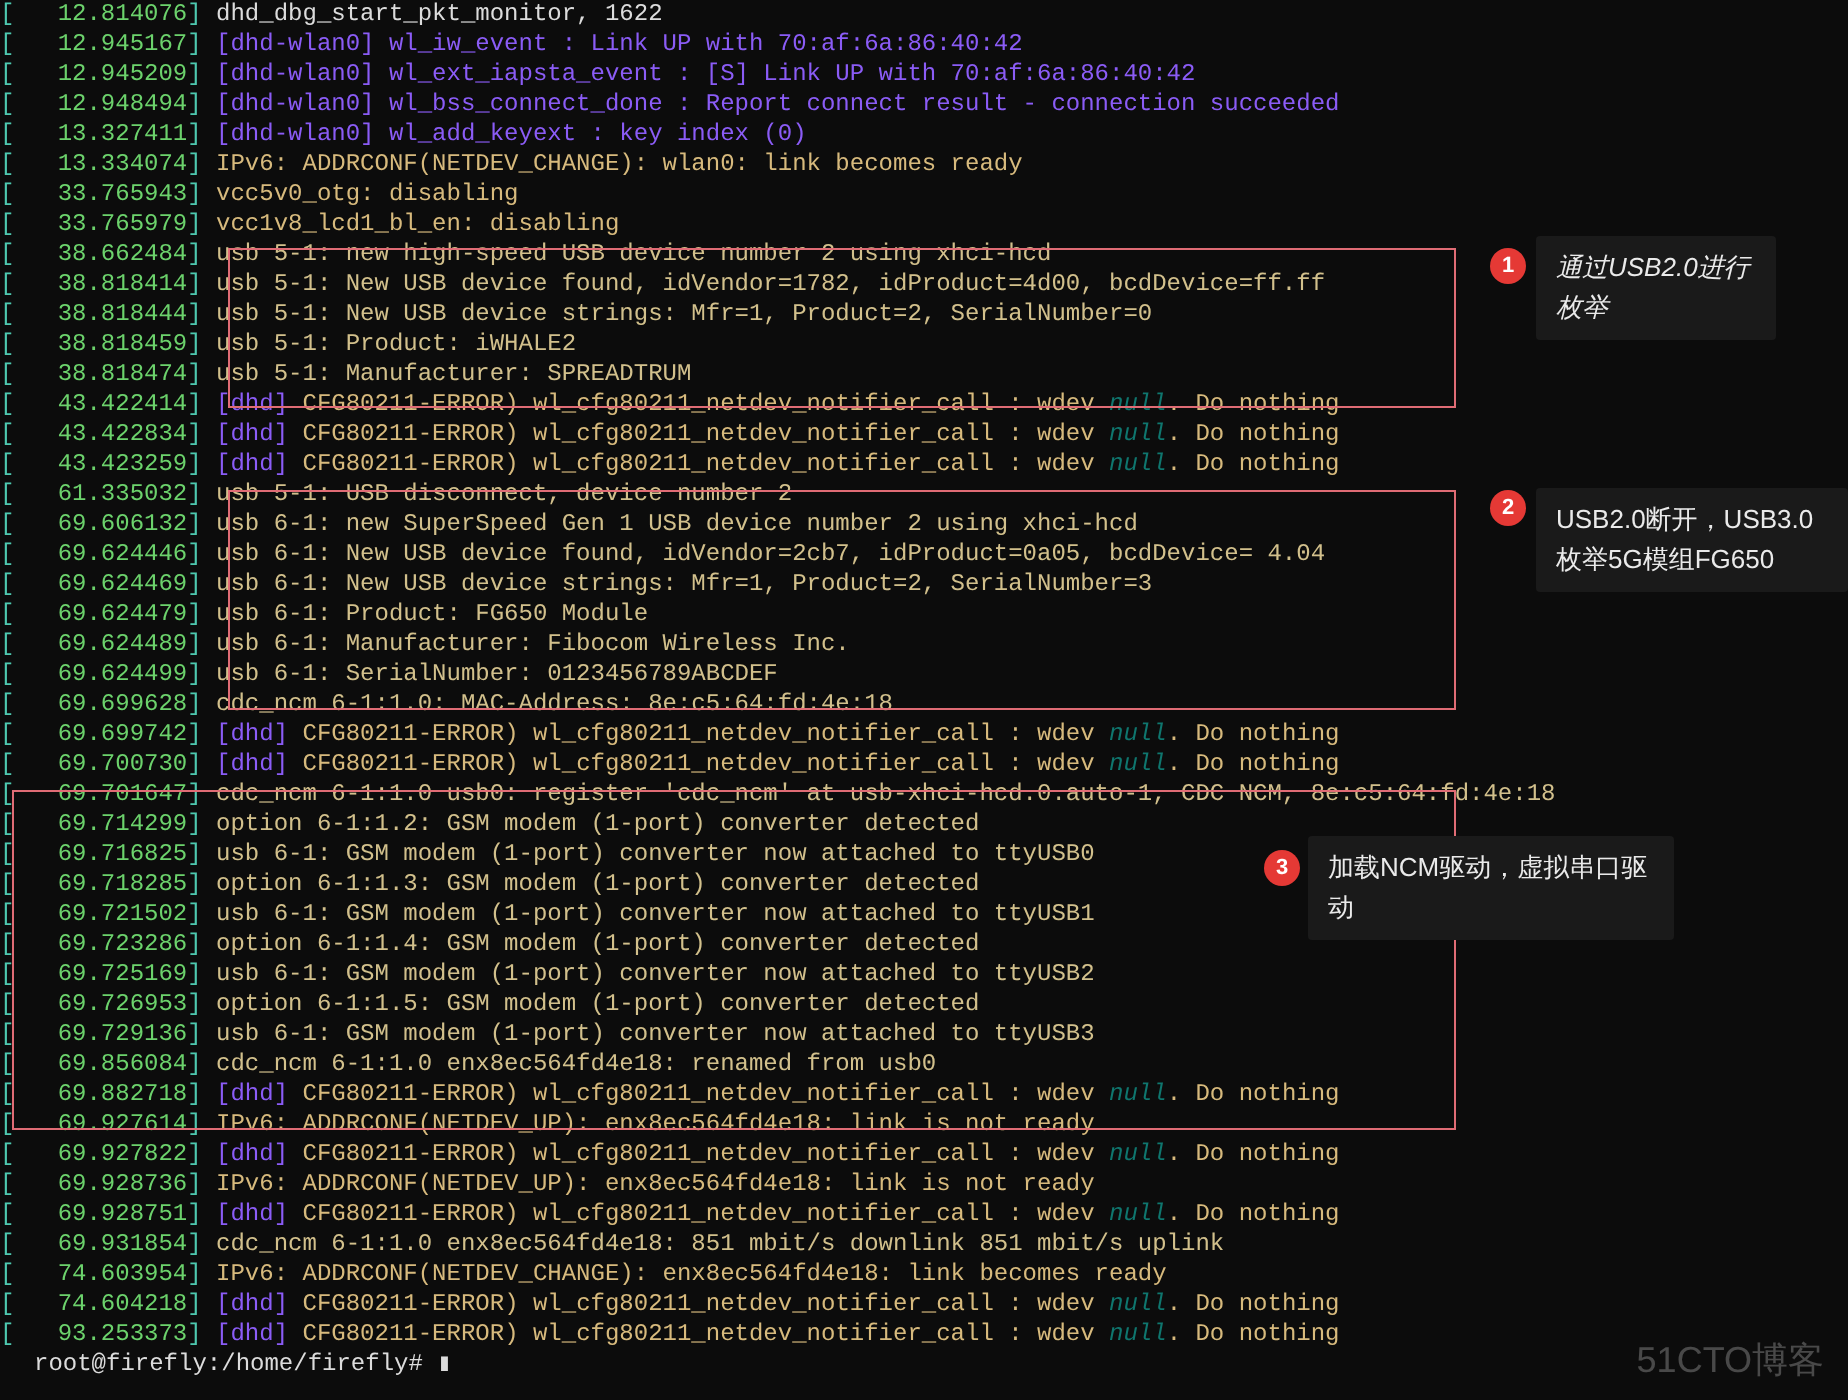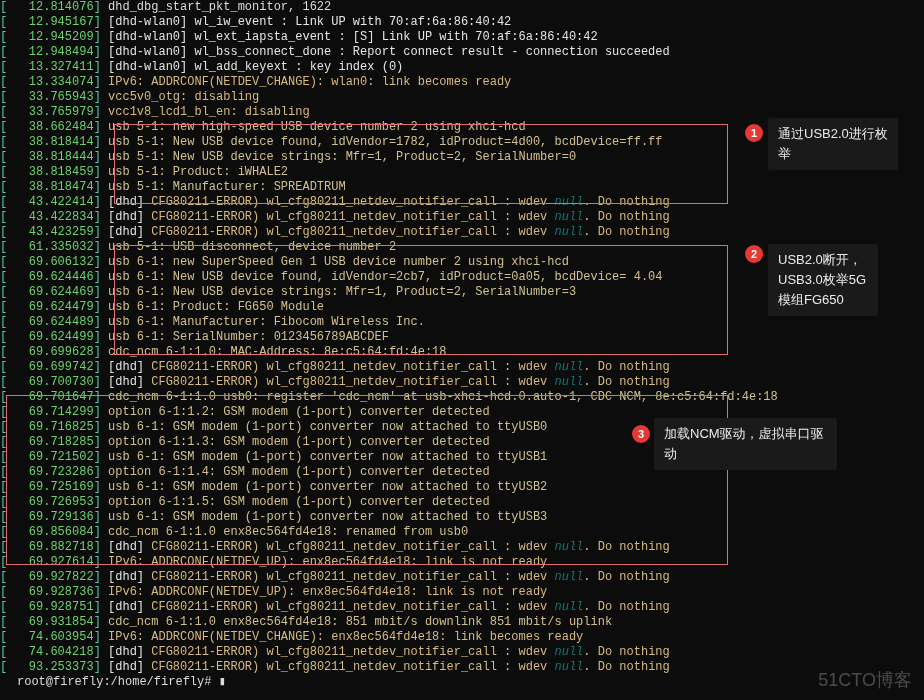--- a/index.html
+++ b/index.html
@@ -19,21 +19,21 @@
     top: 0; left: 0;
     width: 740px;
     height: 609px;
     padding: 0;
     white-space: pre;
   }
   .ln { display: block; height: 15px; }
   .br { color: #4ec9b0; } 
   .ts { color: #6cd26c; } 
   .yl { color: #d7ba7d; } 
-  .cy { color: #e5e5e5; } 
+  .cy { color: #8b5cf6; } 
   .wh { color: #dcdcdc; } 
   .rd { color: #0f766e; font-style: italic; } 
   .bw { color: #d2c08c; } 
   .pr { color: #dcdcdc; margin-left: 17px; } 
 
   .box {
     position: absolute;
     border: 1px solid #e06c75;
     pointer-events: none;
   }
@@ -57,23 +57,23 @@
     border-radius: 50%;
     background: #e53935;
     color: #fff;
     font-size: 11px;
     font-family: sans-serif;
     text-align: center;
     line-height: 18px;
     font-weight: bold;
   }
   .b1 { left: 745px; top: 124px; }
-  .c1 { left: 768px; top: 118px; width: 130px; }
+  .c1 { left: 768px; top: 118px; width: 120px; font-style: italic; }
   .b2 { left: 745px; top: 245px; }
-  .c2 { left: 768px; top: 244px; width: 110px; }
+  .c2 { left: 768px; top: 244px; width: 156px; }
   .b3 { left: 632px; top: 425px; }
   .c3 { left: 654px; top: 418px; width: 183px; }
 
   .watermark {
     position: absolute;
     right: 12px;
     bottom: 12px;
     color: rgba(255,255,255,0.25);
     font-family: "Microsoft YaHei", sans-serif;
     font-size: 18px;

